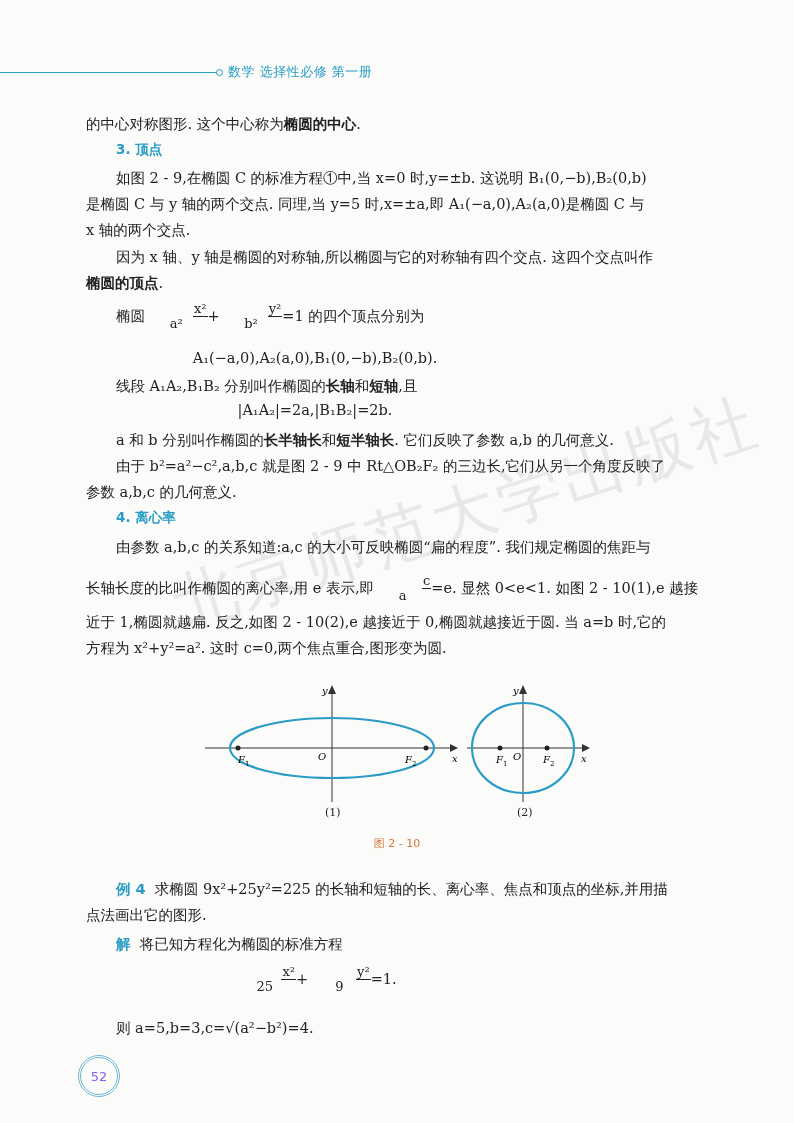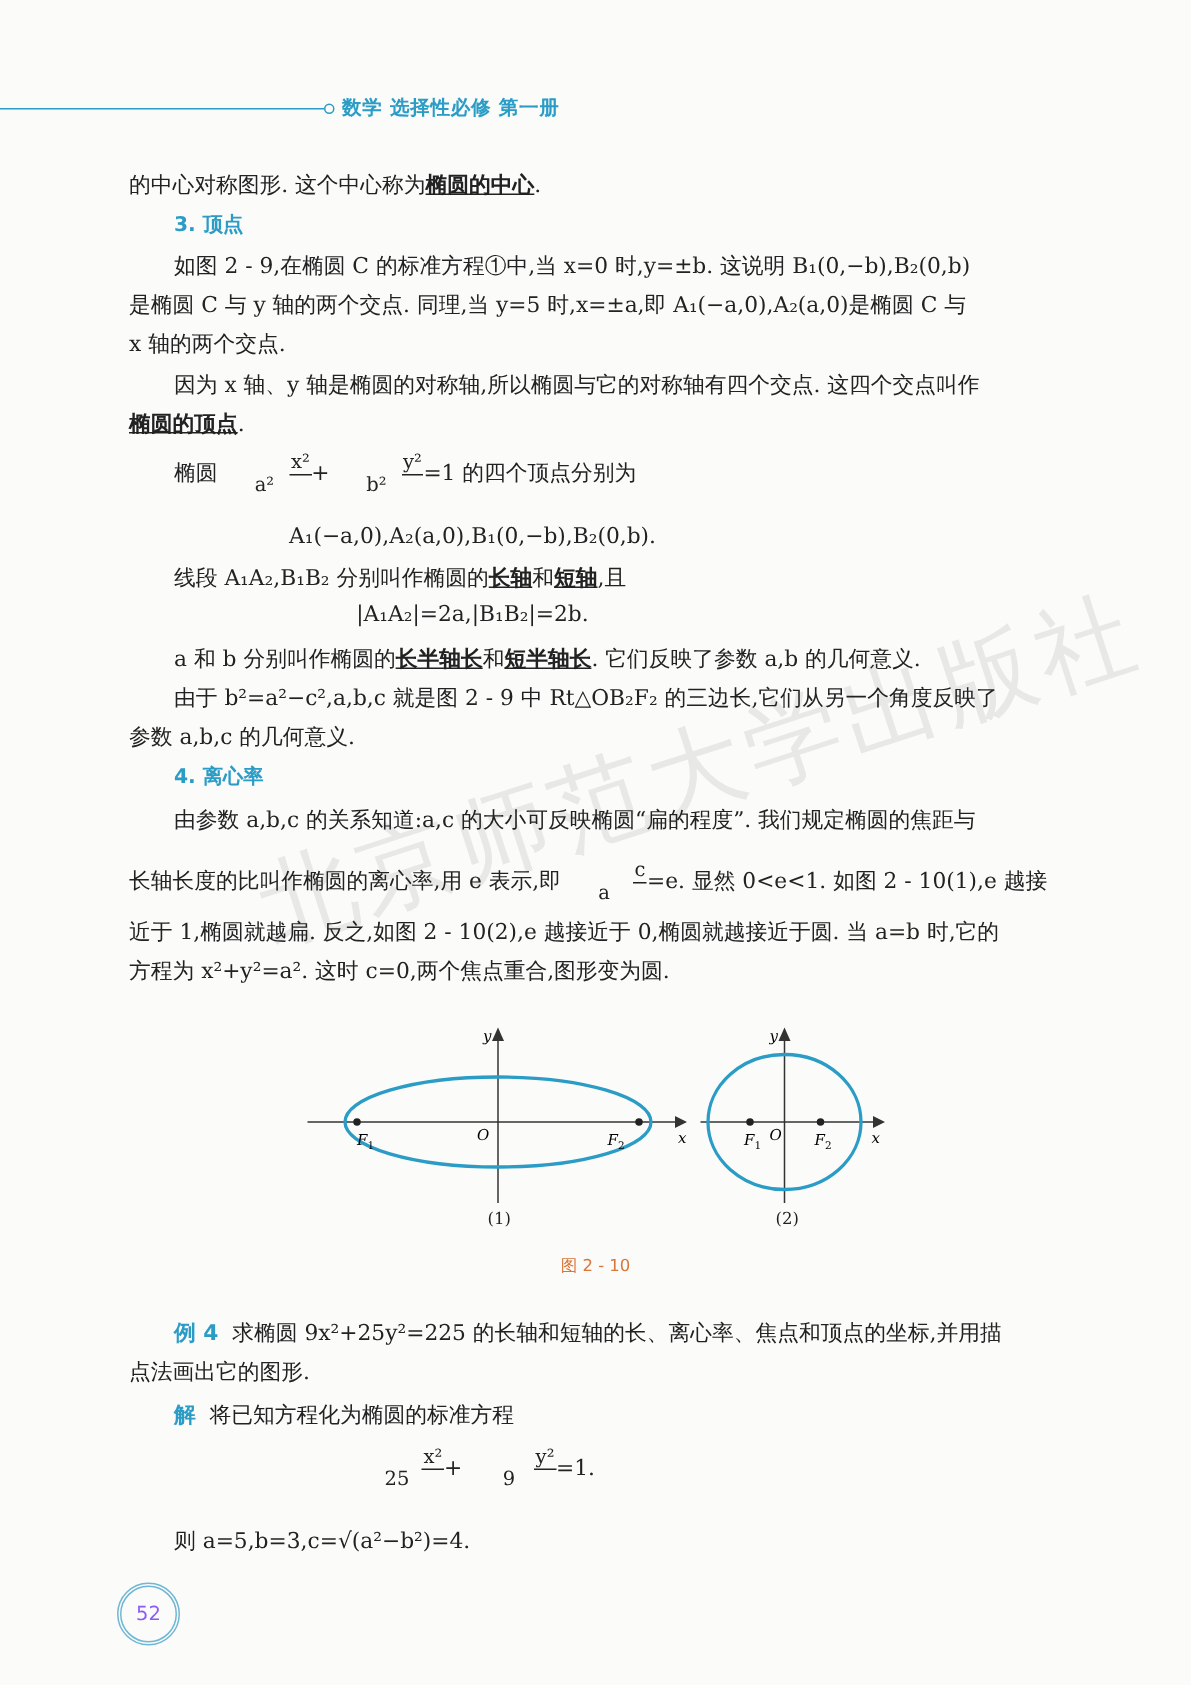--- a/index.html
+++ b/index.html
@@ -1,23 +1,23 @@
 <!DOCTYPE html>
 <html><head>
 <meta charset="utf-8">
 <style>
   html, body { margin:0; padding:0; }
   body { width:794px; height:1123px; background:#fbfbf9; position:relative; overflow:hidden;
          font-family:"DejaVu Serif", serif; color:#222; }
   .hdr-line { position:absolute; left:0; top:72px; width:220px; height:1px; background:#2a9cc6; }
   .hdr-dot { position:absolute; left:216px; top:69px; width:5px; height:5px; border:1px solid #2a9cc6; border-radius:50%; background:#fbfbf9; }
-  .hdr-title { position:absolute; left:228px; top:63px; font-family:"DejaVu Sans", sans-serif; font-weight:bold; font-size:13px; color:#2a9cc6; letter-spacing:0.5px; }
+  .hdr-title { position:absolute; left:228px; top:63px; font-family:"DejaVu Sans", sans-serif; font-weight:normal; font-size:13px; color:#2a9cc6; letter-spacing:0.5px; }
   .p { position:absolute; left:86px; width:640px; font-size:14.5px; line-height:20px; white-space:nowrap; }
   .ind { text-indent:30px; }
-  .b { font-weight:bold;text-decoration:underline; }
+  .b { font-weight:bold; }
   .sec { position:absolute; left:116px; font-family:"DejaVu Sans", sans-serif; font-weight:bold; font-size:13.5px; color:#2a9cc6; }
   .center { position:absolute; left:0; width:630px; text-align:center; font-size:14.5px; }
   .frac { display:inline-block; vertical-align:middle; text-align:center; font-size:13px; line-height:14px; }
   .frac span { display:block; }
   .frac .num { border-bottom:1px solid #222; padding:0 1px;margin-left:48px; }
   .cap { position:absolute; left:0; width:794px; text-align:center; font-family:"DejaVu Sans", sans-serif; font-size:11px; color:#d9763a; top:836px; }
   .sub { position:absolute; font-size:11px; }
   .lbl { color:#2a9cc6; font-family:"DejaVu Sans", sans-serif; font-weight:bold; }
   .watermark { position:absolute; left:160px; top:470px; font-family:"DejaVu Sans", sans-serif; font-size:64px; color:rgba(150,150,150,0.18); transform:rotate(-18deg); white-space:nowrap; letter-spacing:4px; }
   .pagenum { position:absolute; left:78px; top:1055px; width:36px; height:36px; border-radius:50%; border:3px double #6fb7d4; display:flex; align-items:center; justify-content:center; font-family:"DejaVu Sans", sans-serif; font-size:13px; color:#8b5cf6; }

